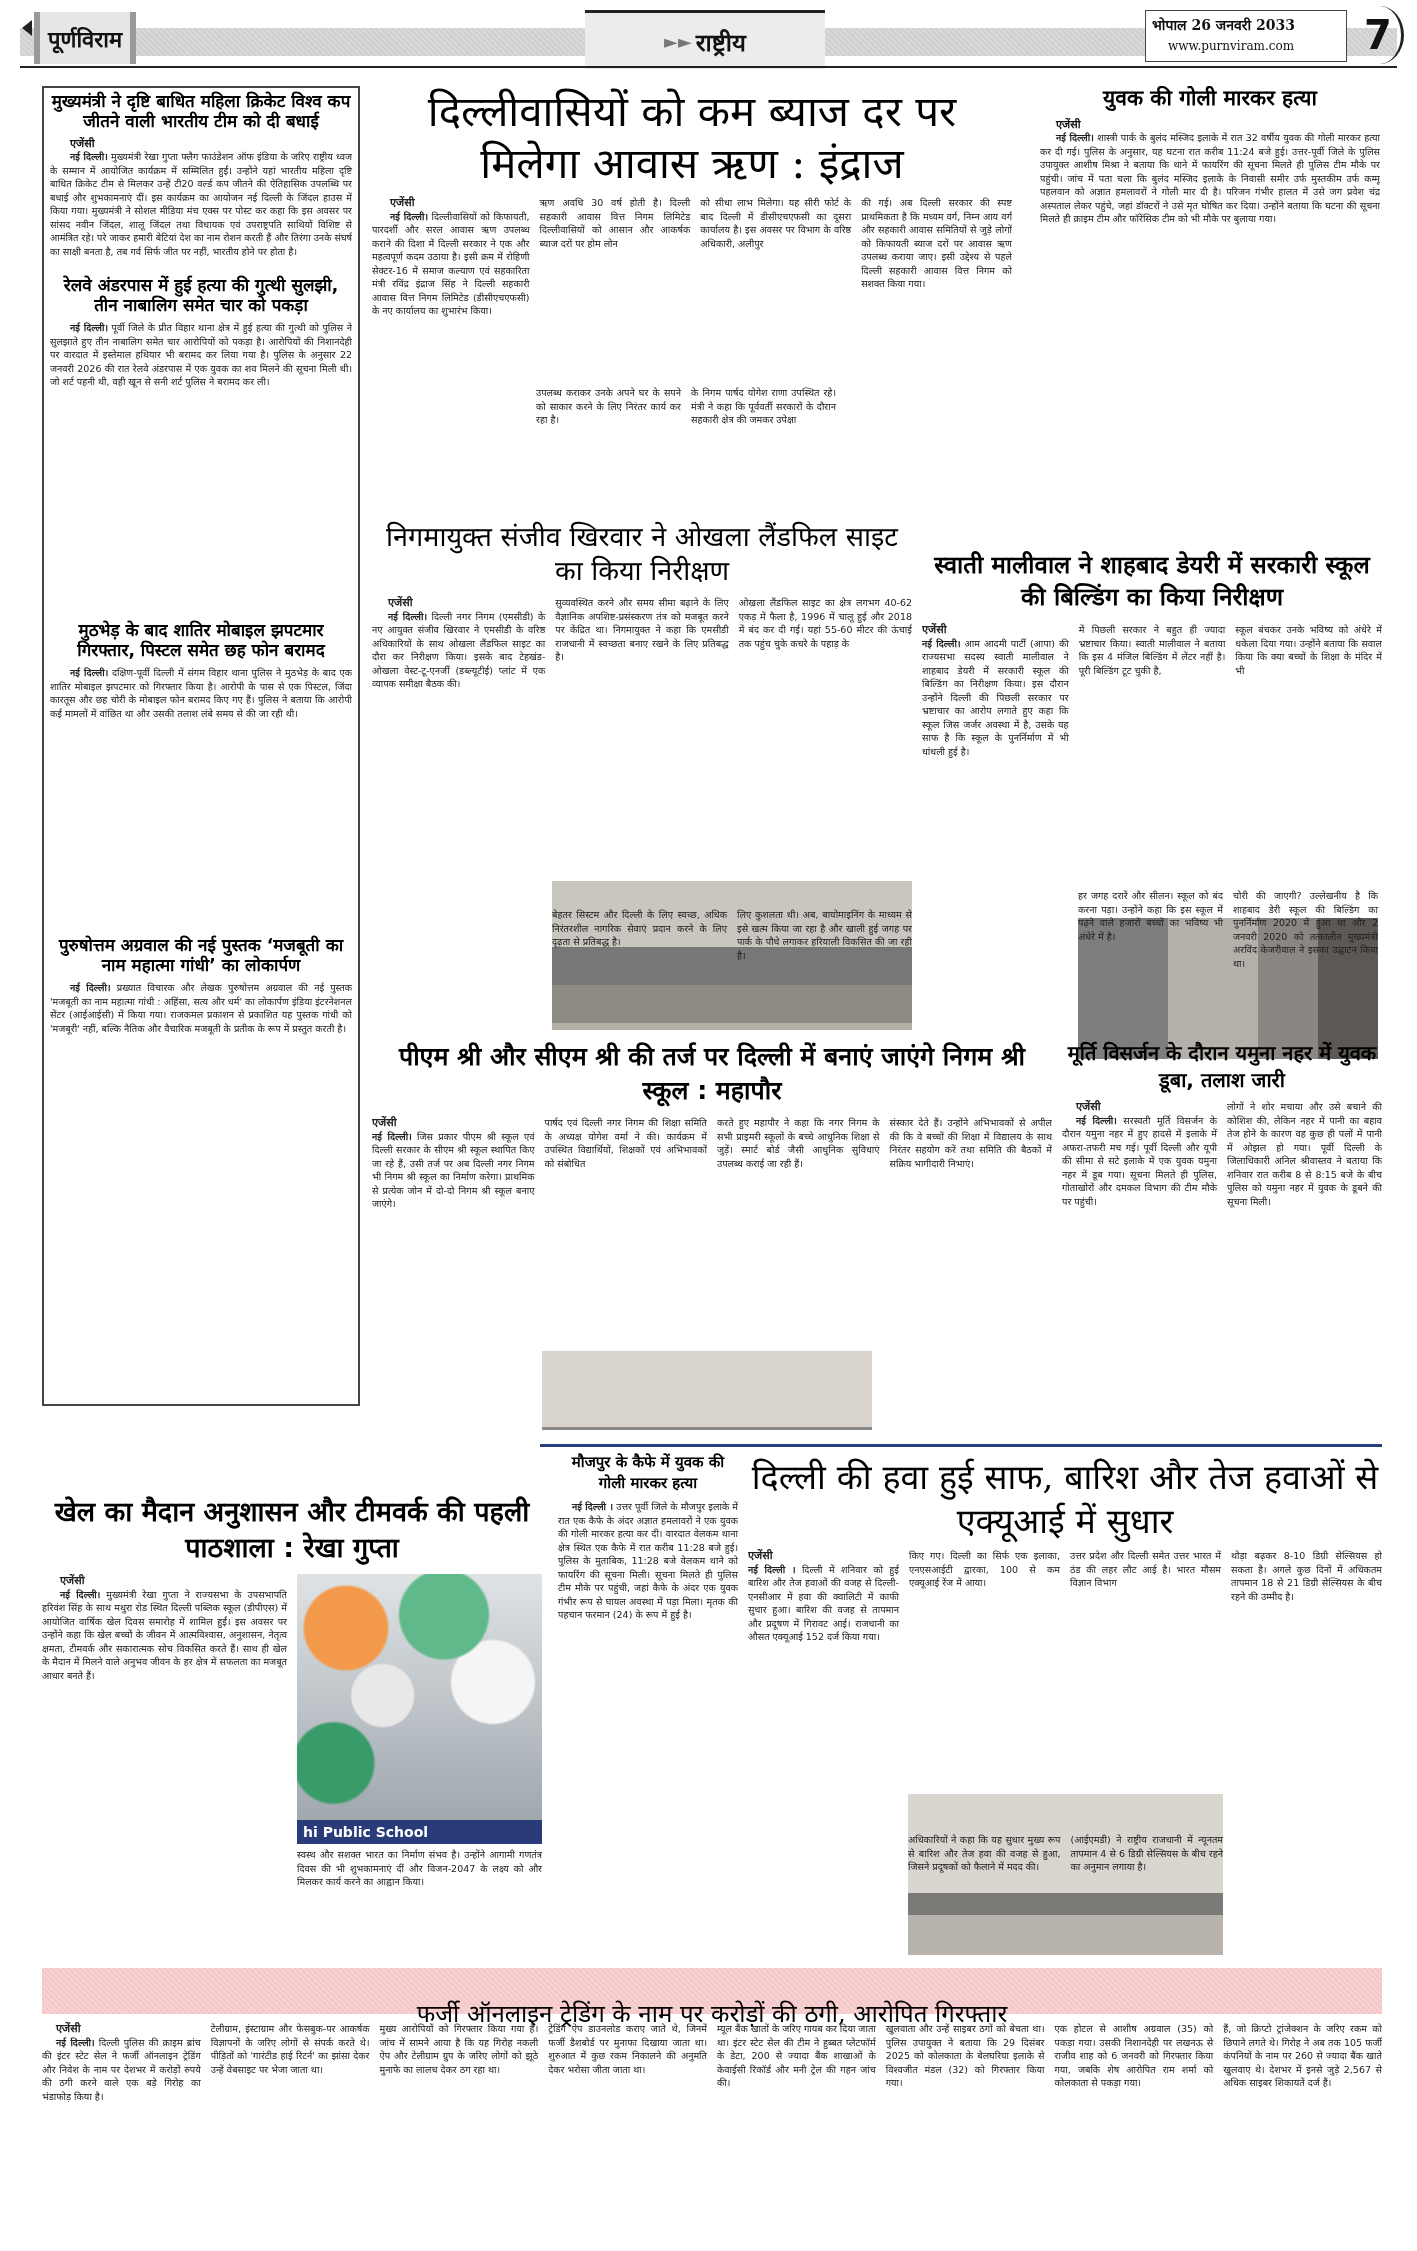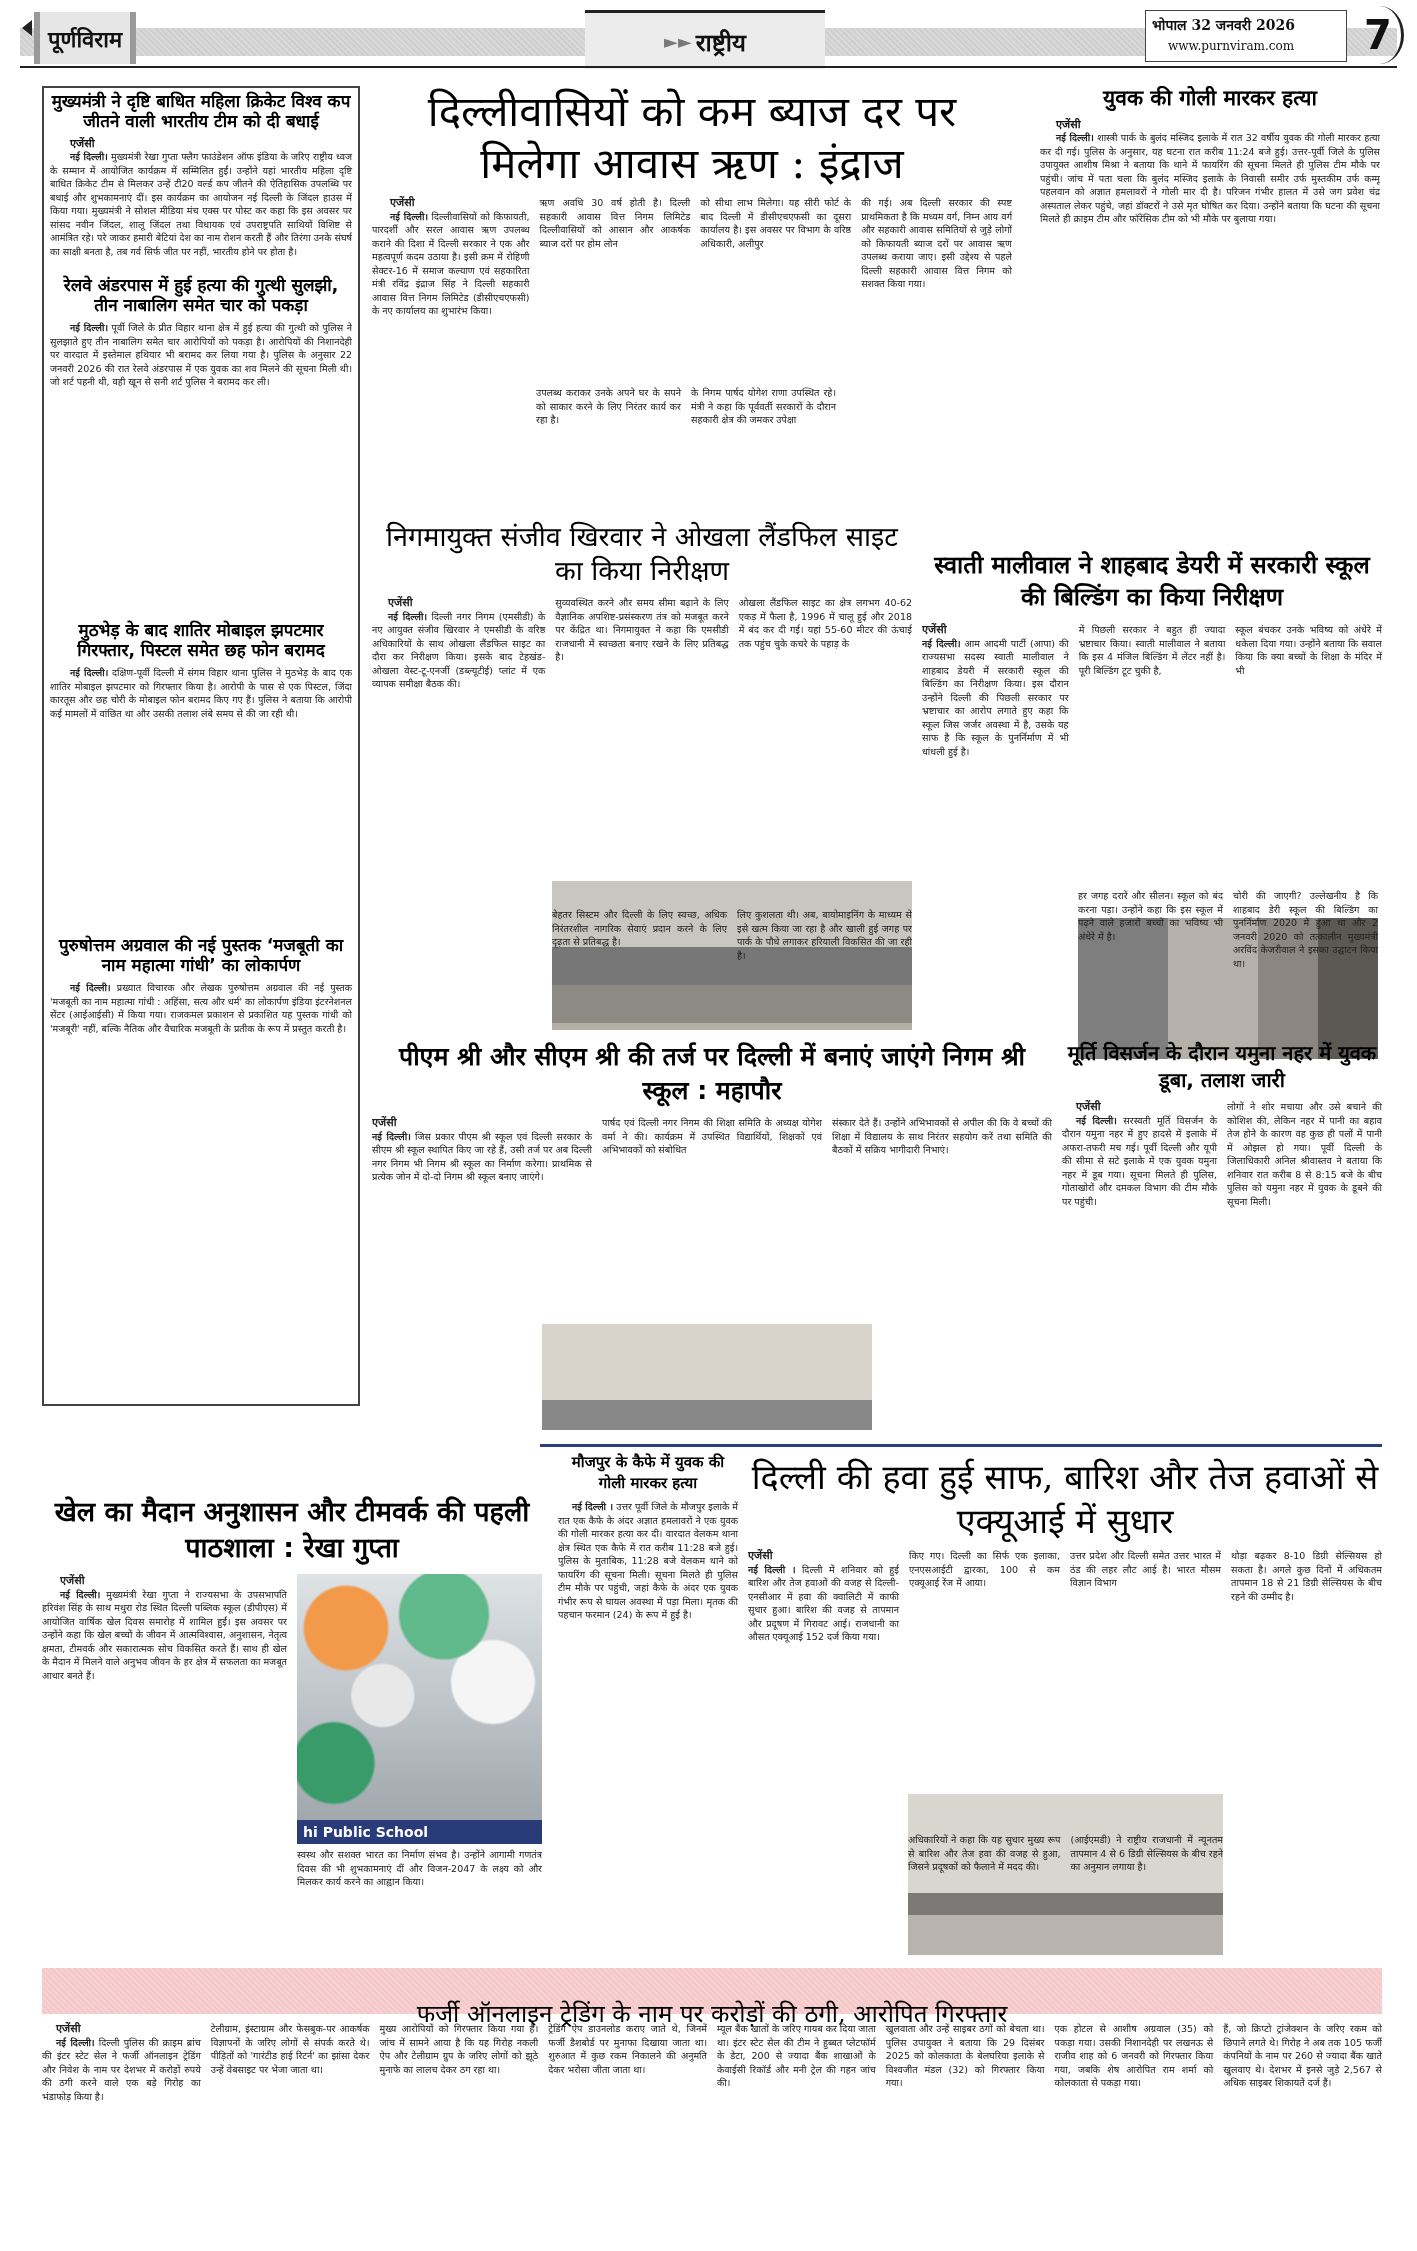--- a/index.html
+++ b/index.html
@@ -36,21 +36,21 @@
 
 <div class="abs mast">
   <div class="mast-band"></div>
   <div class="logo-tri"></div>
   <div class="logo">पूर्णविराम</div>
   <div class="section-box">
     <span class="arr">►►</span>
     <span>राष्ट्रीय</span>
   </div>
   <div class="datebox">
-    <span class="d">भोपाल 32 जनवरी 2026</span>
+    <span class="d">भोपाल 26 जनवरी 2033</span>
     <span class="u">www.purnviram.com</span>
   </div>
   <div class="pageno">7</div>
   <div class="mast-rule"></div>
 </div>
 
 <div class="abs boxed" style="left:42px;top:86px;width:318px;height:1320px;padding:4px 6px;box-sizing:border-box;overflow:hidden;">
 
   <div>
     <div class="hl" style="font-size:17px;">मुख्यमंत्री ने दृष्टि बाधित महिला क्रिकेट विश्व कप जीतने वाली भारतीय टीम को दी बधाई</div>
@@ -158,20 +158,21 @@
 
 <div class="abs" style="left:372px;top:1040px;width:680px;height:390px;overflow:hidden;">
   <div class="hl" style="font-size:25px;line-height:34px;">पीएम श्री और सीएम श्री की तर्ज पर दिल्ली में बनाएं जाएंगे निगम श्री स्कूल : महापौर</div>
   <div class="cols" style="margin-top:8px;">
     <div class="body">
       <div class="byline">एजेंसी</div>
       <span class="dateline">नई दिल्ली।</span>
       <span>जिस प्रकार पीएम श्री स्कूल एवं दिल्ली सरकार के सीएम श्री स्कूल स्थापित किए जा रहे हैं, उसी तर्ज पर अब दिल्ली नगर निगम भी निगम श्री स्कूल का निर्माण करेगा। प्राथमिक से प्रत्येक जोन में दो-दो निगम श्री स्कूल बनाए जाएंगे।</span>
     </div>
     <div class="body">पार्षद एवं दिल्ली नगर निगम की शिक्षा समिति के अध्यक्ष योगेश वर्मा ने की। कार्यक्रम में उपस्थित विद्यार्थियों, शिक्षकों एवं अभिभावकों को संबोधित</div>
+    <div class="body">करते हुए महापौर ने कहा कि नगर निगम के सभी प्राइमरी स्कूलों के बच्चे आधुनिक शिक्षा से जुड़ें। स्मार्ट बोर्ड जैसी आधुनिक सुविधाएं उपलब्ध कराई जा रही हैं।</div>
     <div class="body">संस्कार देते हैं। उन्होंने अभिभावकों से अपील की कि वे बच्चों की शिक्षा में विद्यालय के साथ निरंतर सहयोग करें तथा समिति की बैठकों में सक्रिय भागीदारी निभाएं।</div>
   </div>
   <div class="photo abs" style="left:170px;top:140px;width:330px;height:190px;background:linear-gradient(180deg,#d8d3cb 0 40%,#888 40% 70%,#6e6b66 70%);"></div>
 </div>
 
 <div class="abs" style="left:1062px;top:1040px;width:320px;height:390px;overflow:hidden;">
   <div class="hl" style="font-size:20px;line-height:27px;">मूर्ति विसर्जन के दौरान यमुना नहर में युवक डूबा, तलाश जारी</div>
   <div class="cols" style="margin-top:6px;">
     <div class="body">
       <div class="byline" style="margin-left:14px;">एजेंसी</div>

